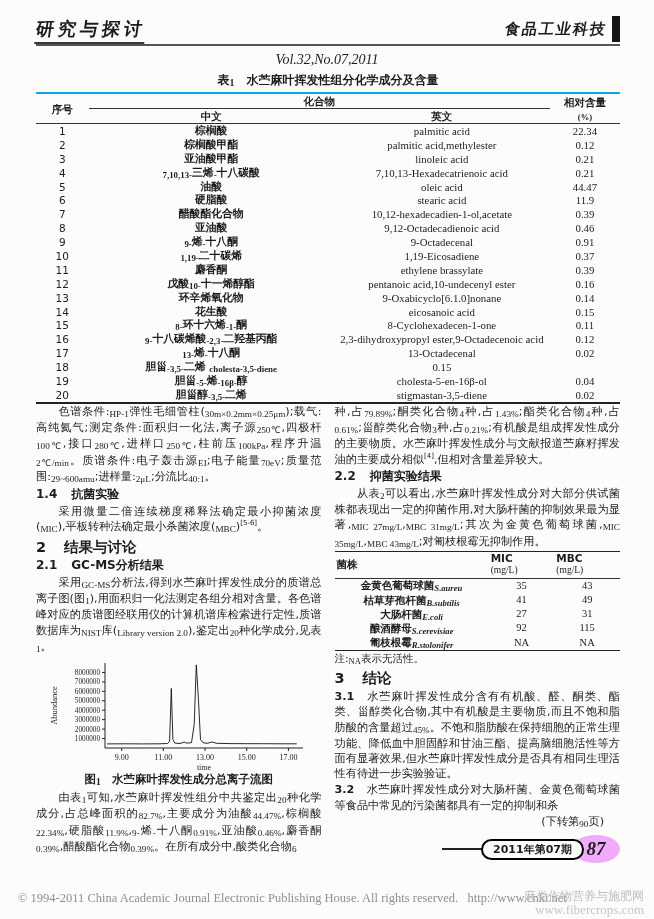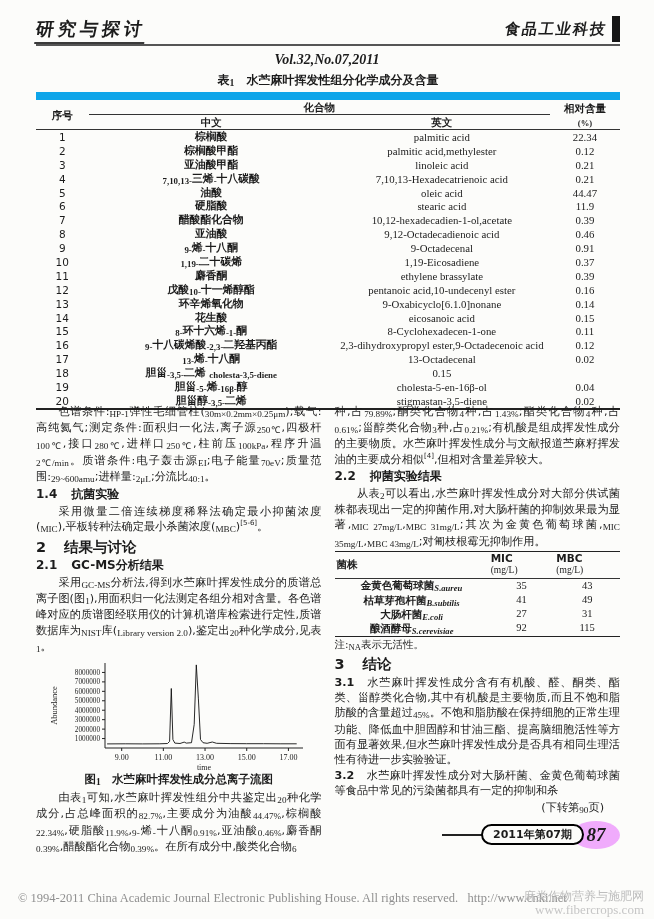--- a/index.html
+++ b/index.html
@@ -9,31 +9,31 @@
   
   .mast{position:absolute;top:16px;left:36px;width:584px;}
   .mast-top{display:flex;align-items:flex-end;justify-content:space-between;}
   .colhead{font-size:18px;font-weight:bold;letter-spacing:4px;transform:skewX(-8deg);
            white-space:nowrap;padding-bottom:1px;border-bottom:2px solid #3a3a3a;}
   .logo{display:flex;align-items:center;gap:5px;margin-bottom:2px;}
   .logo-text{font-weight:bold;font-size:15px;letter-spacing:2px;transform:skewX(-10deg);}
   .logo-bar{width:8px;height:26px;background:#161616;}
   .mast-rule{border-top:2px solid #555;margin-top:0;}
   .vol{position:absolute;top:52px;left:0;width:100%;text-align:center;
-       font-family:"Liberation Serif",serif;font-style:italic;font-weight:bold;font-size:14px;}
+       font-family:"Liberation Serif",serif;font-style:italic;font-weight:normal;font-size:14px;}
 
   
   .lat{font-family:"Liberation Serif",serif;font-size:0.82em;position:relative;top:2px;}
   sup.cite{font-size:7px;line-height:0;}
   .tbl-title{text-align:center;font-weight:bold;font-size:12px;margin:0 0 3px 0;}
 
   
   .t1{position:absolute;top:72px;left:36px;width:584px;}
   table{border-collapse:collapse;}
-  .t1 table{width:100%;border-top:8px solid #0ea5e9;border-bottom:2px solid #222;font-size:10.5px;}
+  .t1 table{width:100%;border-top:2px solid #0ea5e9;border-bottom:2px solid #222;font-size:10.5px;}
   .t1 th{font-weight:bold;padding:1px 2px;line-height:12px;}
   .t1 th.compound{border-bottom:1px solid #333;}
   .t1 tr.hrow2 th{border-bottom:1px solid #333;}
   .t1 th.rspan{border-bottom:1px solid #333;}
   .t1 td{text-align:center;padding:0 2px;height:13.9px;line-height:12px;}
   .t1 td.cn{font-weight:bold;font-size:10.8px;}
   .t1 td.en,.t1 td.val{font-family:"Liberation Serif",serif;font-size:10.8px;font-weight:normal;}
   .t1 col.c-no{width:9%;}.t1 col.c-cn{width:42%;}.t1 col.c-en{width:37%;}.t1 col.c-val{width:12%;}
 
   
@@ -341,20 +341,25 @@
               <tr>
                 <td class="name">大肠杆菌<span class="lat sp">E.coli</span></td>
                 <td class="v">27</td>
                 <td class="v">31</td>
               </tr>
               <tr>
                 <td class="name">酿酒酵母<span class="lat sp">S.cerevisiae</span></td>
                 <td class="v">92</td>
                 <td class="v">115</td>
               </tr>
+              <tr>
+                <td class="name">匍枝根霉<span class="lat sp">R.stolonifer</span></td>
+                <td class="v">NA</td>
+                <td class="v">NA</td>
+              </tr>
             </tbody>
         </table>
         <p class="note">注:<span class="lat">NA</span>表示无活性。</p>
       </div>
       <h2 class="sec">
         <span>3</span>
         <span>结论</span>
       </h2>
       <p><span class="pnum">3.1</span><span>水苎麻叶挥发性成分含有有机酸、醛、酮类、酯类、甾醇类化合物,其中有机酸是主要物质,而且不饱和脂肪酸的含量超过<span class="lat">45%</span>。不饱和脂肪酸在保持细胞的正常生理功能、降低血中胆固醇和甘油三酯、提高脑细胞活性等方面有显著效果,但水苎麻叶挥发性成分是否具有相同生理活性有待进一步实验验证。</span></p>
       <p><span class="pnum">3.2</span><span>水苎麻叶挥发性成分对大肠杆菌、金黄色葡萄球菌等食品中常见的污染菌都具有一定的抑制和杀</span></p>

